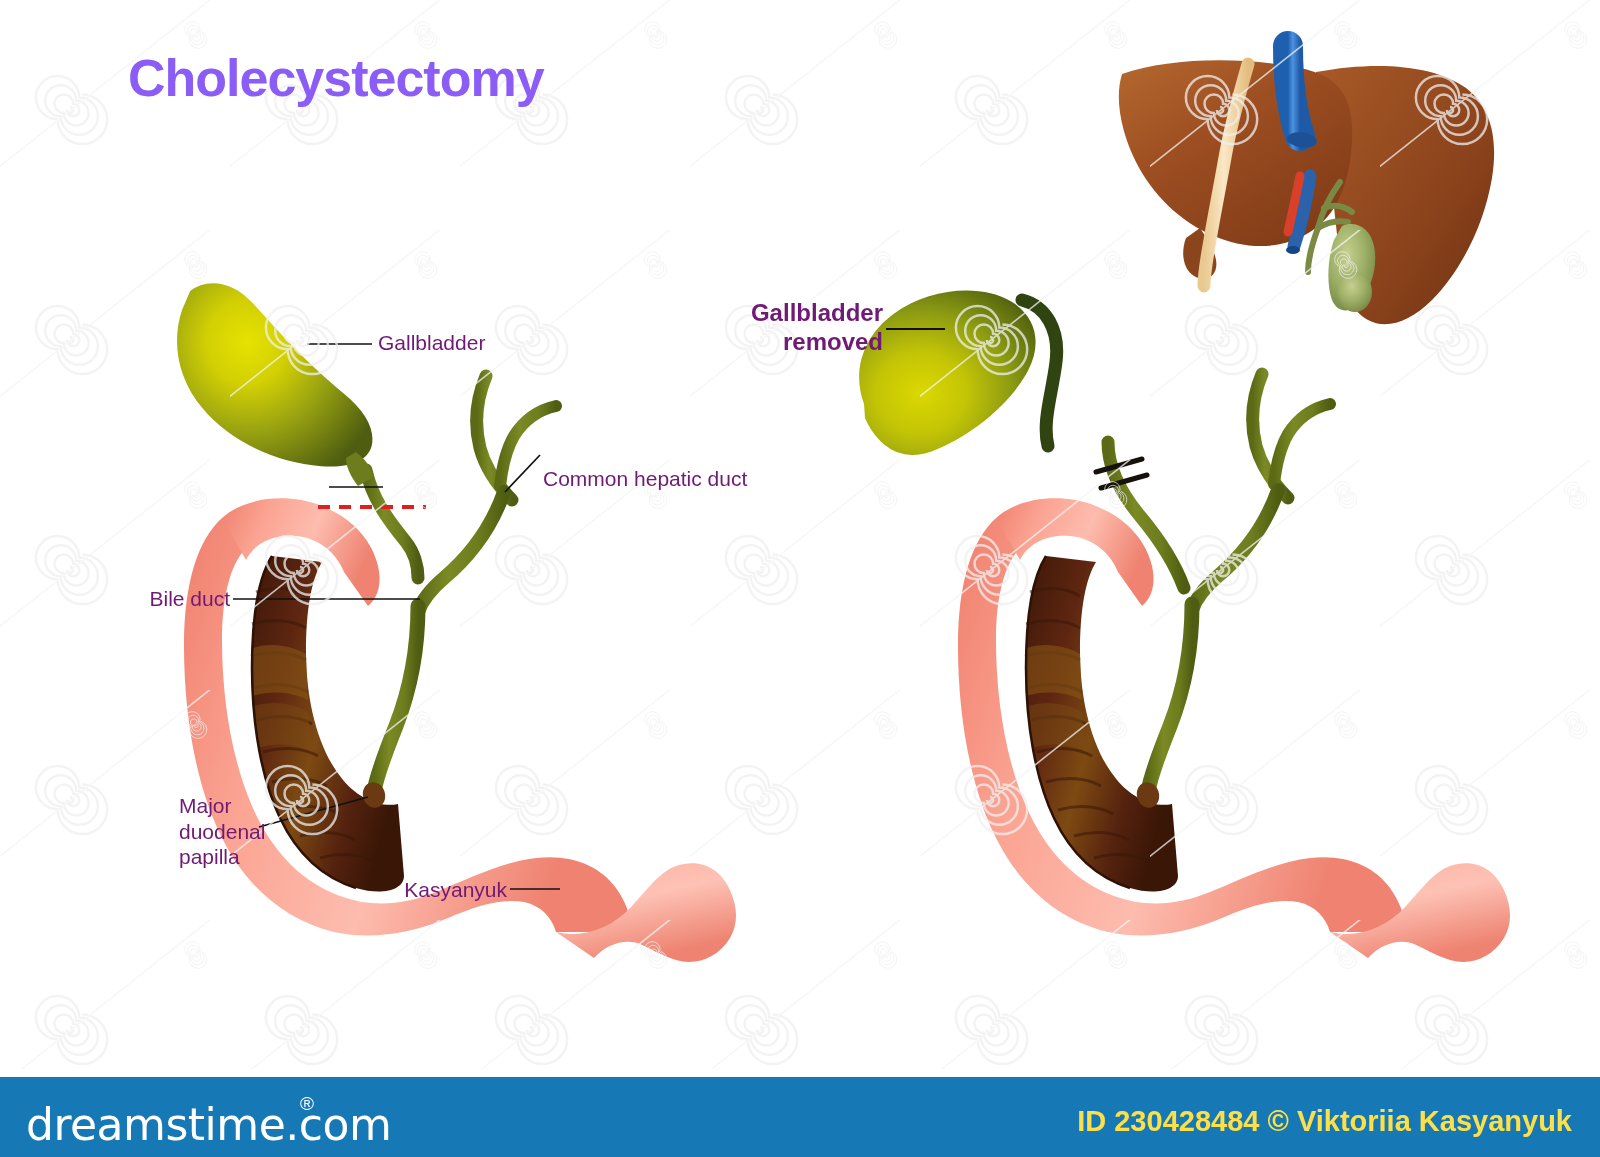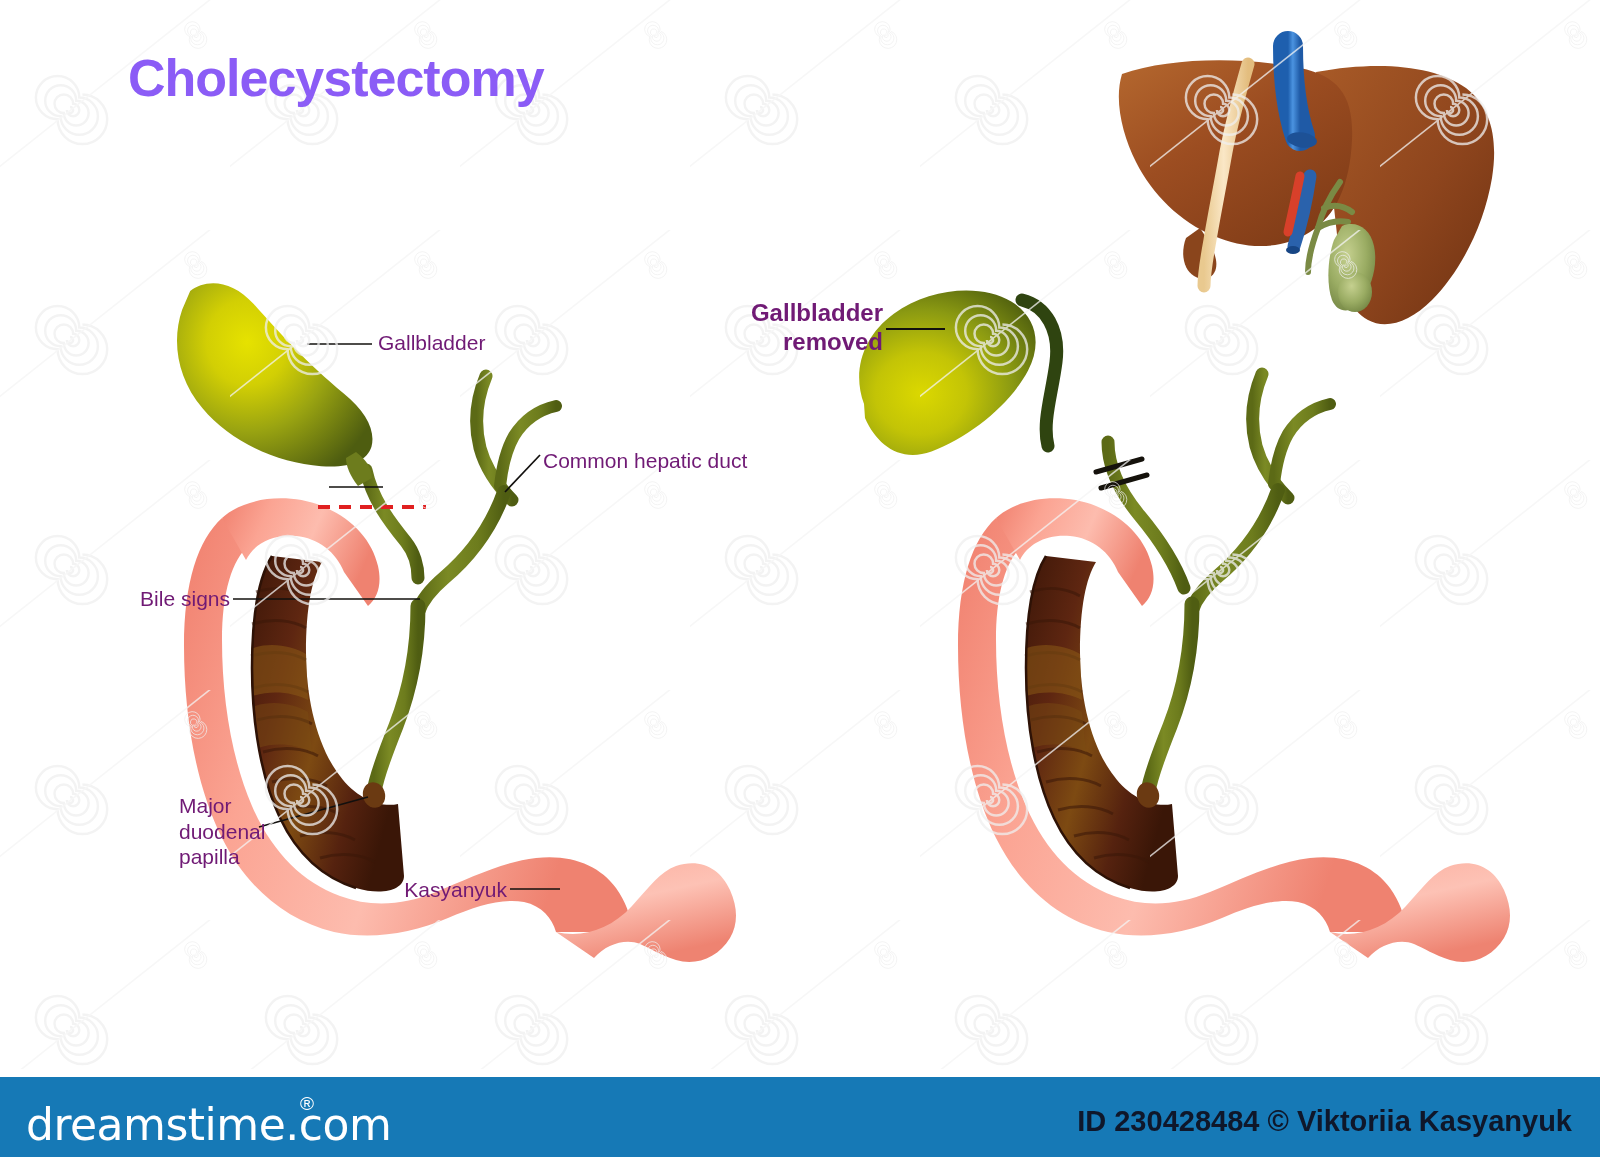--- a/index.html
+++ b/index.html
@@ -44,21 +44,21 @@
     font-size:44px;color:#ffffff;
     font-family:"DejaVu Sans", sans-serif;
     letter-spacing:-.5px;
   }
   .dsreg{
     position:absolute;left:300px;top:16px;
     font-size:19px;color:#ffffff;
   }
   .credit{
     position:absolute;right:28px;top:28px;
-    font-size:29px;font-weight:bold;color:#0f172a;
+    font-size:29px;font-weight:bold;color:#fde047;
     white-space:nowrap;
   }
 </style>
 </head>
 <body>
 
 <div id="stage">
 
   <svg id="art" width="1600" height="1157" viewBox="0 0 1600 1157">
     <defs>
@@ -377,23 +377,23 @@
     </g>
 
     <rect x="0" y="0" width="1600" height="1069" fill="url(#wmPat)" opacity=".75"></rect>
   </svg>
 
   <div class="title">Cholecystectomy</div>
 
   <div class="lbl" style="left:378px;top:330px;">Gallbladder</div>
 
 
-  <div class="lbl" style="left:543px;top:448px;text-align:right;">Common hepatic duct</div>
-
-  <div class="lbl r" style="left:0px;top:586px;width:230px;">Bile signs</div>
+  <div class="lbl" style="left:543px;top:466px;text-align:right;">Common hepatic duct</div>
+
+  <div class="lbl r" style="left:0px;top:586px;width:230px;">Bile duct</div>
 
   <div class="lbl" style="left:179px;top:793px;">Major
 duodenal
 papilla</div>
 
   <div class="lbl r" style="left:0px;top:877px;width:507px;">Kasyanyuk</div>
 
   <div class="lbl bold r" style="left:600px;top:298px;width:283px;">Gallbladder
 removed</div>
 

